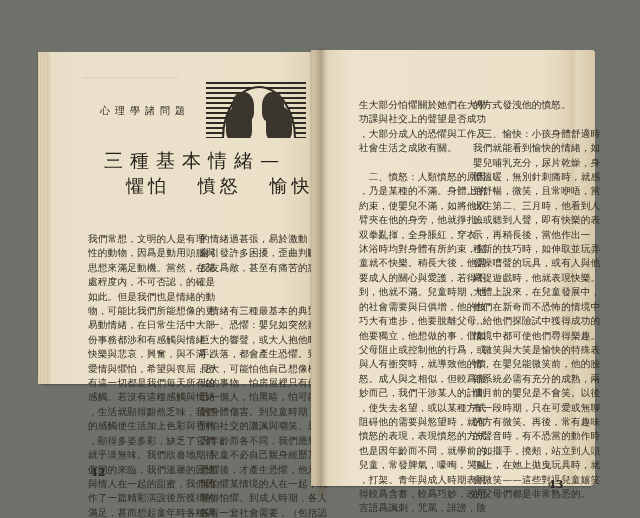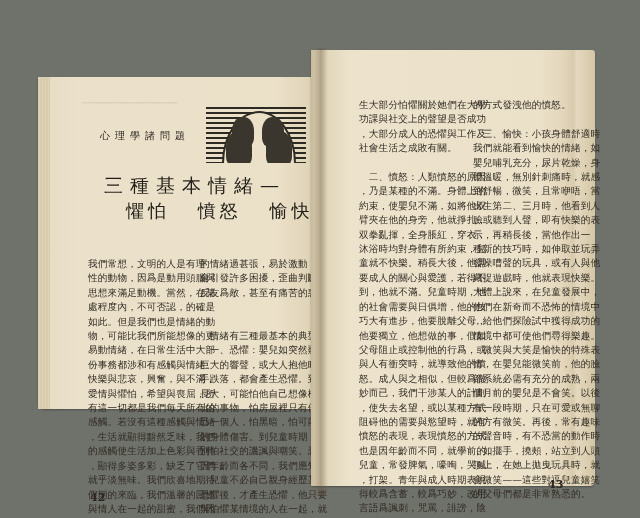--- a/index.html
+++ b/index.html
@@ -8,21 +8,20 @@
     background:#6f716b;
     position:relative;
     font-family:"DejaVu Serif", serif;
   }
   .book { position:absolute; left:38px; top:48px; width:566px; height:450px; }
   .page-left {
     position:absolute; left:0; top:4px; width:284px; height:332px;
     background:linear-gradient(90deg,#d9ccb0 0px,#e7dcc4 10px,#ebe1ca 40px,#ebe0c8 240px,#e0d4b8 270px,#c9bb9c 284px);
     border-radius:3px 0 0 6px;
     box-shadow:0 1px 2px rgba(0,0,0,0.3);
-    margin-top:25px;
   }
   .page-left .edge {
     position:absolute; left:0; top:0; width:12px; height:100%;
     background:repeating-linear-gradient(90deg,#d6c8a8 0,#e3d6bb 2px,#cfc09f 3px);
   }
   .page-right {
     position:absolute; left:273px; top:2px; width:284px; height:436px;
     background:linear-gradient(90deg,#c9bb9c 0px,#e0d4b8 12px,#ede3cc 40px,#ebe0c8 230px,#e3d6bb 252px,#d8cbad 262px,#e4d8be 266px,#d4c6a6 284px);
     border-radius:0 3px 5px 0;
     box-shadow:0 1px 2px rgba(0,0,0,0.3);

